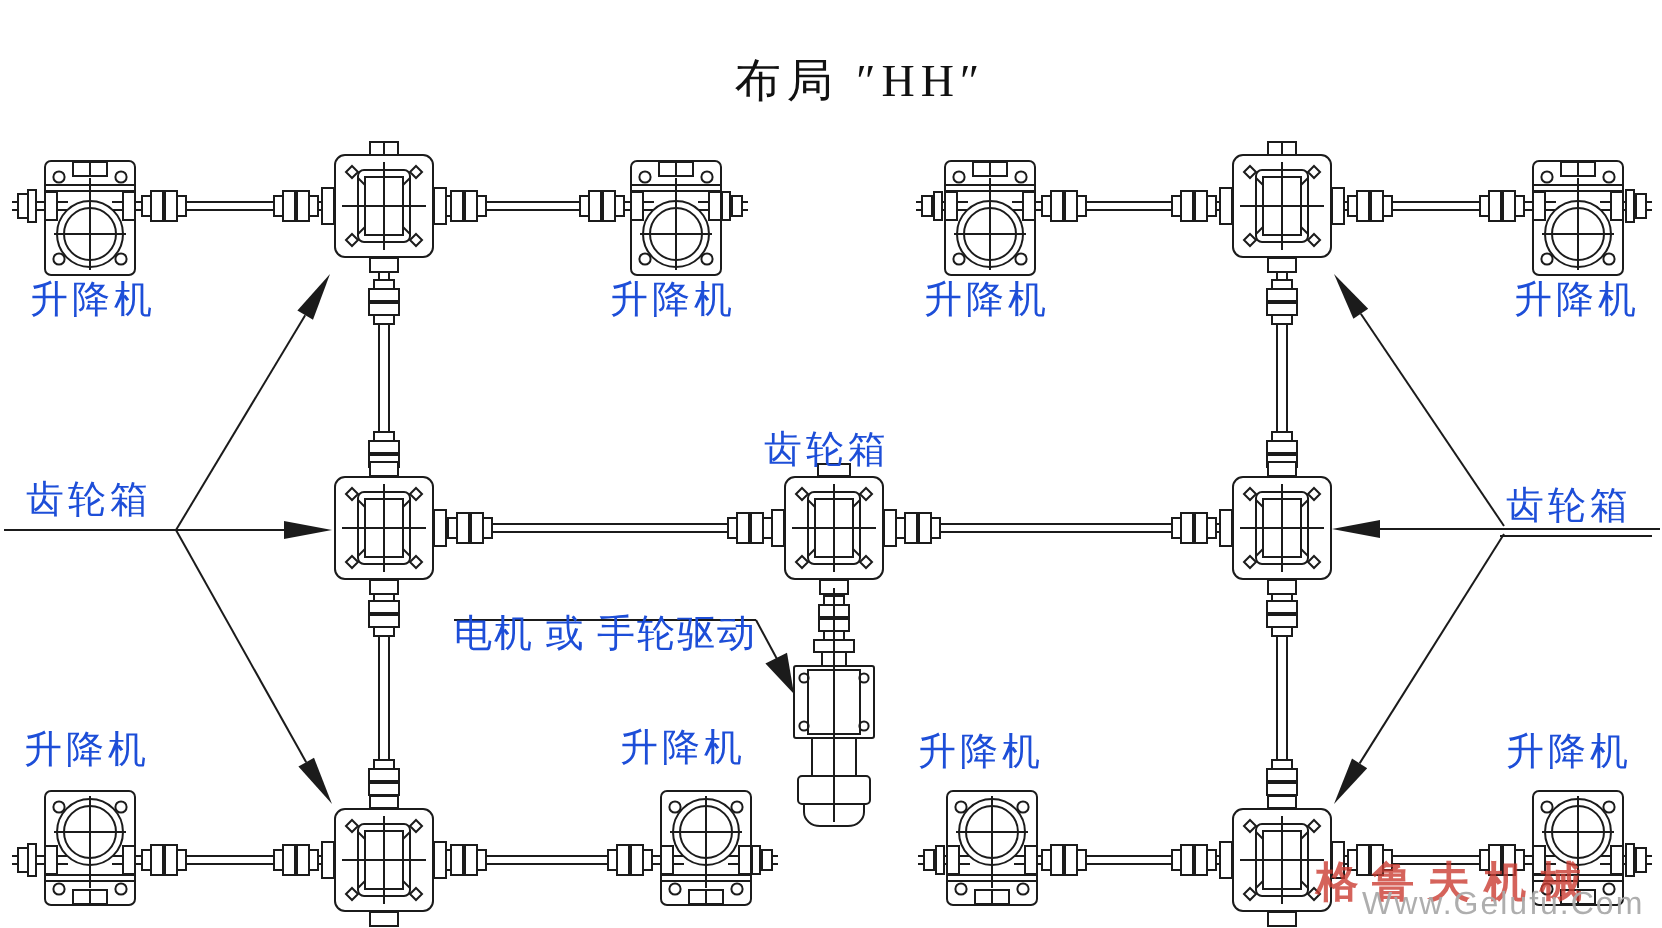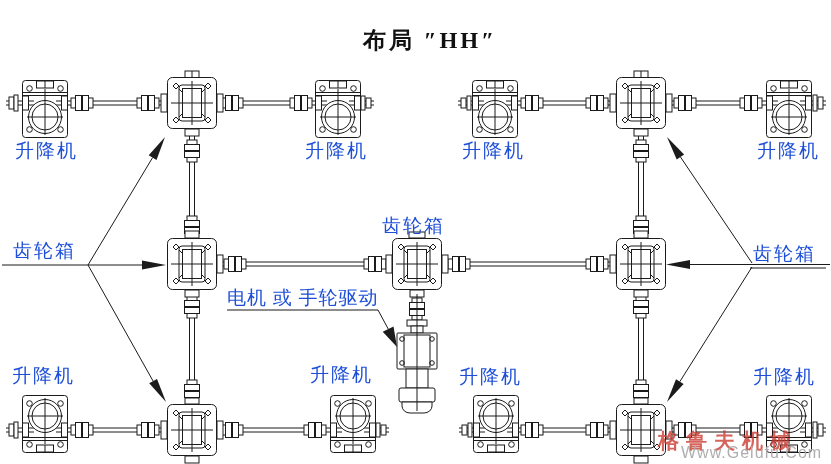--- a/index.html
+++ b/index.html
@@ -2,22 +2,22 @@
 <html><head>
 <meta charset="utf-8">
 <style>
   html,body{margin:0;padding:0;background:#fff;}
   #stage{position:relative;width:831px;height:464px;background:#fff;overflow:hidden;
          font-family:"Liberation Serif","DejaVu Serif",serif;color:#111;}
   #art{position:absolute;left:0;top:0;}
   .lbl{position:absolute;font-size:19px;line-height:21px;letter-spacing:2px;
        white-space:nowrap;color:#1d4ed8;}
   .title{position:absolute;left:330px;top:25px;width:200px;text-align:center;
-         font-size:23px;font-weight:bold;letter-spacing:3px;color:#111;}
-  .lbl-motor{letter-spacing:1px;}
+         font-size:23px;font-weight:normal;letter-spacing:3px;color:#111;}
+  .lbl-motor{letter-spacing:1px;margin-top:20px;}
   .wm-brand{position:absolute;left:658px;top:427px;font-size:21px;font-weight:bold;
             letter-spacing:7px;color:rgba(202,60,50,.8);white-space:nowrap;}
   .wm-url{position:absolute;left:681px;top:444px;font-size:16px;
           font-family:"Liberation Sans","DejaVu Sans",sans-serif;
           color:rgba(170,170,170,.95);letter-spacing:1px;white-space:nowrap;}
   svg .s{stroke:#1b1b1b;stroke-width:1;fill:none;}
   svg .f{stroke:#1b1b1b;stroke-width:1;fill:#fff;}
   svg .k{fill:#1b1b1b;stroke:none;}
 </style>
 </head>

